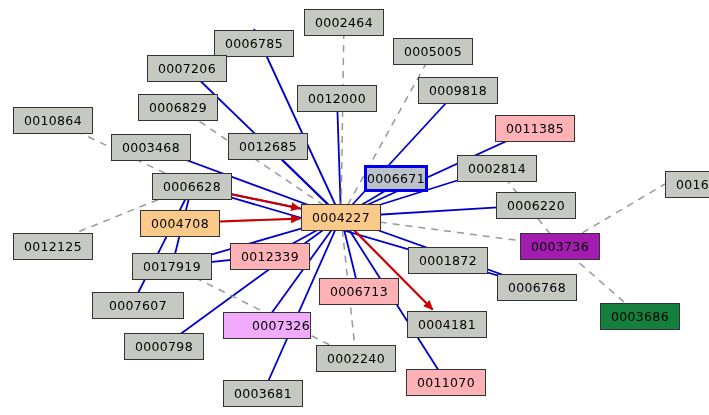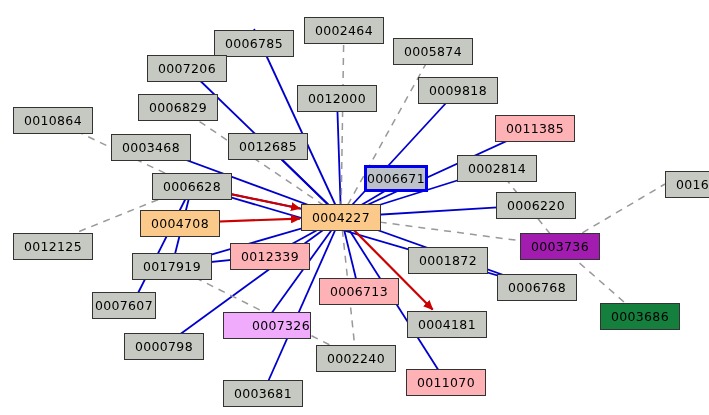--- a/index.html
+++ b/index.html
@@ -59,22 +59,22 @@
       <line stroke="#999999" stroke-width="1.5" stroke-dasharray="7,6" x1="53" y1="120" x2="192" y2="186"></line>
       <line stroke="#999999" stroke-width="1.5" stroke-dasharray="7,6" x1="43" y1="246" x2="192" y2="186"></line>
       <line stroke="#999999" stroke-width="1.5" stroke-dasharray="7,6" x1="172" y1="266" x2="356" y2="358"></line>
       <line stroke="#999999" stroke-width="1.5" stroke-dasharray="7,6" x1="341" y1="217" x2="356" y2="358"></line>
       <line stroke="#999999" stroke-width="1.5" stroke-dasharray="7,6" x1="341" y1="217" x2="560" y2="246"></line>
       <line stroke="#999999" stroke-width="1.5" stroke-dasharray="7,6" x1="497" y1="168" x2="560" y2="246"></line>
       <line stroke="#999999" stroke-width="1.5" stroke-dasharray="7,6" x1="560" y1="246" x2="665" y2="184"></line>
       <line stroke="#999999" stroke-width="1.5" stroke-dasharray="7,6" x1="560" y1="246" x2="640" y2="316"></line>
     </svg>
     <div class="node" style="left: 214px; top: 30px; width: 80px; height: 27px; background: rgb(198, 201, 193); border-color: rgb(51, 51, 51);">0006785</div>
-    <div class="node" style="left: 304px; top: 17px; width: 80px; height: 27px; background: rgb(198, 201, 193); border-color: rgb(51, 51, 51);">0002464</div>
-    <div class="node" style="left: 393px; top: 37.5px; width: 80px; height: 27px; background: rgb(198, 201, 193); border-color: rgb(51, 51, 51);">0005874</div>
+    <div class="node" style="left: 304px; top: 9px; width: 80px; height: 27px; background: rgb(198, 201, 193); border-color: rgb(51, 51, 51);">0002464</div>
+    <div class="node" style="left: 393px; top: 37.5px; width: 80px; height: 27px; background: rgb(198, 201, 193); border-color: rgb(51, 51, 51);">0005005</div>
     <div class="node" style="left: 147px; top: 54.5px; width: 80px; height: 27px; background: rgb(198, 201, 193); border-color: rgb(51, 51, 51);">0007206</div>
     <div class="node" style="left: 418px; top: 76.5px; width: 80px; height: 27px; background: rgb(198, 201, 193); border-color: rgb(51, 51, 51);">0009818</div>
     <div class="node" style="left: 138px; top: 93.5px; width: 80px; height: 27px; background: rgb(198, 201, 193); border-color: rgb(51, 51, 51);">0006829</div>
     <div class="node" style="left: 297px; top: 84.5px; width: 80px; height: 27px; background: rgb(198, 201, 193); border-color: rgb(51, 51, 51);">0012000</div>
     <div class="node" style="left: 495px; top: 114.5px; width: 80px; height: 27px; background: rgb(255, 178, 182); border-color: rgb(51, 51, 51);">0011385</div>
     <div class="node" style="left: 13px; top: 106.5px; width: 80px; height: 27px; background: rgb(198, 201, 193); border-color: rgb(51, 51, 51);">0010864</div>
     <div class="node" style="left: 111px; top: 133.5px; width: 80px; height: 27px; background: rgb(198, 201, 193); border-color: rgb(51, 51, 51);">0003468</div>
     <div class="node" style="left: 228px; top: 132.5px; width: 80px; height: 27px; background: rgb(198, 201, 193); border-color: rgb(51, 51, 51);">0012685</div>
     <div class="node" style="left: 457px; top: 154.5px; width: 80px; height: 27px; background: rgb(198, 201, 193); border-color: rgb(51, 51, 51);">0002814</div>
     <div class="node" style="left: 625px; top: 170.5px; width: 80px; height: 27px; background: rgb(198, 201, 193); border-color: rgb(51, 51, 51); margin-left: 40px;">0016666</div>
@@ -82,21 +82,21 @@
     <div class="node selected" style="left: 364px; top: 164.5px; width: 64px; height: 27px; background: rgb(188, 194, 200); border-color: rgb(0, 0, 238);">0006671</div>
     <div class="node" style="left: 496px; top: 191.5px; width: 80px; height: 27px; background: rgb(198, 201, 193); border-color: rgb(51, 51, 51);">0006220</div>
     <div class="node" style="left: 140px; top: 209.5px; width: 80px; height: 27px; background: rgb(251, 202, 139); border-color: rgb(51, 51, 51);">0004708</div>
     <div class="node" style="left: 301px; top: 203.5px; width: 80px; height: 27px; background: rgb(251, 202, 139); border-color: rgb(51, 51, 51);">0004227</div>
     <div class="node" style="left: 520px; top: 232.5px; width: 80px; height: 27px; background: #a21caf; border-color: rgb(51, 51, 51);">0003736</div>
     <div class="node" style="left: 13px; top: 232.5px; width: 80px; height: 27px; background: rgb(198, 201, 193); border-color: rgb(51, 51, 51);">0012125</div>
     <div class="node" style="left: 132px; top: 252.5px; width: 80px; height: 27px; background: rgb(198, 201, 193); border-color: rgb(51, 51, 51);">0017919</div>
     <div class="node" style="left: 230px; top: 242.5px; width: 80px; height: 27px; background: rgb(255, 178, 182); border-color: rgb(51, 51, 51);">0012339</div>
     <div class="node" style="left: 408px; top: 246.5px; width: 80px; height: 27px; background: rgb(198, 201, 193); border-color: rgb(51, 51, 51);">0001872</div>
     <div class="node" style="left: 497px; top: 273.5px; width: 80px; height: 27px; background: rgb(198, 201, 193); border-color: rgb(51, 51, 51);">0006768</div>
-    <div class="node" style="left: 92px; top: 291.5px; width: 64px; height: 27px; background: rgb(198, 201, 193); border-color: rgb(51, 51, 51);">0007607</div>
+    <div class="node" style="left: 92px; top: 291.5px; width: 92px; height: 27px; background: rgb(198, 201, 193); border-color: rgb(51, 51, 51);">0007607</div>
     <div class="node" style="left: 319px; top: 277.5px; width: 80px; height: 27px; background: rgb(255, 178, 182); border-color: rgb(51, 51, 51);">0006713</div>
     <div class="node" style="left: 407px; top: 310.5px; width: 80px; height: 27px; background: rgb(198, 201, 193); border-color: rgb(51, 51, 51);">0004181</div>
     <div class="node" style="left: 124px; top: 332.5px; width: 80px; height: 27px; background: rgb(198, 201, 193); border-color: rgb(51, 51, 51);">0000798</div>
     <div class="node" style="left: 223px; top: 311.5px; width: 88px; height: 27px; background: #f0abfc; border-color: rgb(51, 51, 51); padding-left: 28px;">0007326</div>
     <div class="node" style="left: 600px; top: 302.5px; width: 80px; height: 27px; background: #15803d; border-color: rgb(51, 51, 51);">0003686</div>
     <div class="node" style="left: 316px; top: 344.5px; width: 80px; height: 27px; background: rgb(198, 201, 193); border-color: rgb(51, 51, 51);">0002240</div>
     <div class="node" style="left: 406px; top: 368.5px; width: 80px; height: 27px; background: rgb(255, 178, 182); border-color: rgb(51, 51, 51);">0011070</div>
     <div class="node" style="left: 223px; top: 379.5px; width: 80px; height: 27px; background: rgb(198, 201, 193); border-color: rgb(51, 51, 51);">0003681</div>
   </div>
 

